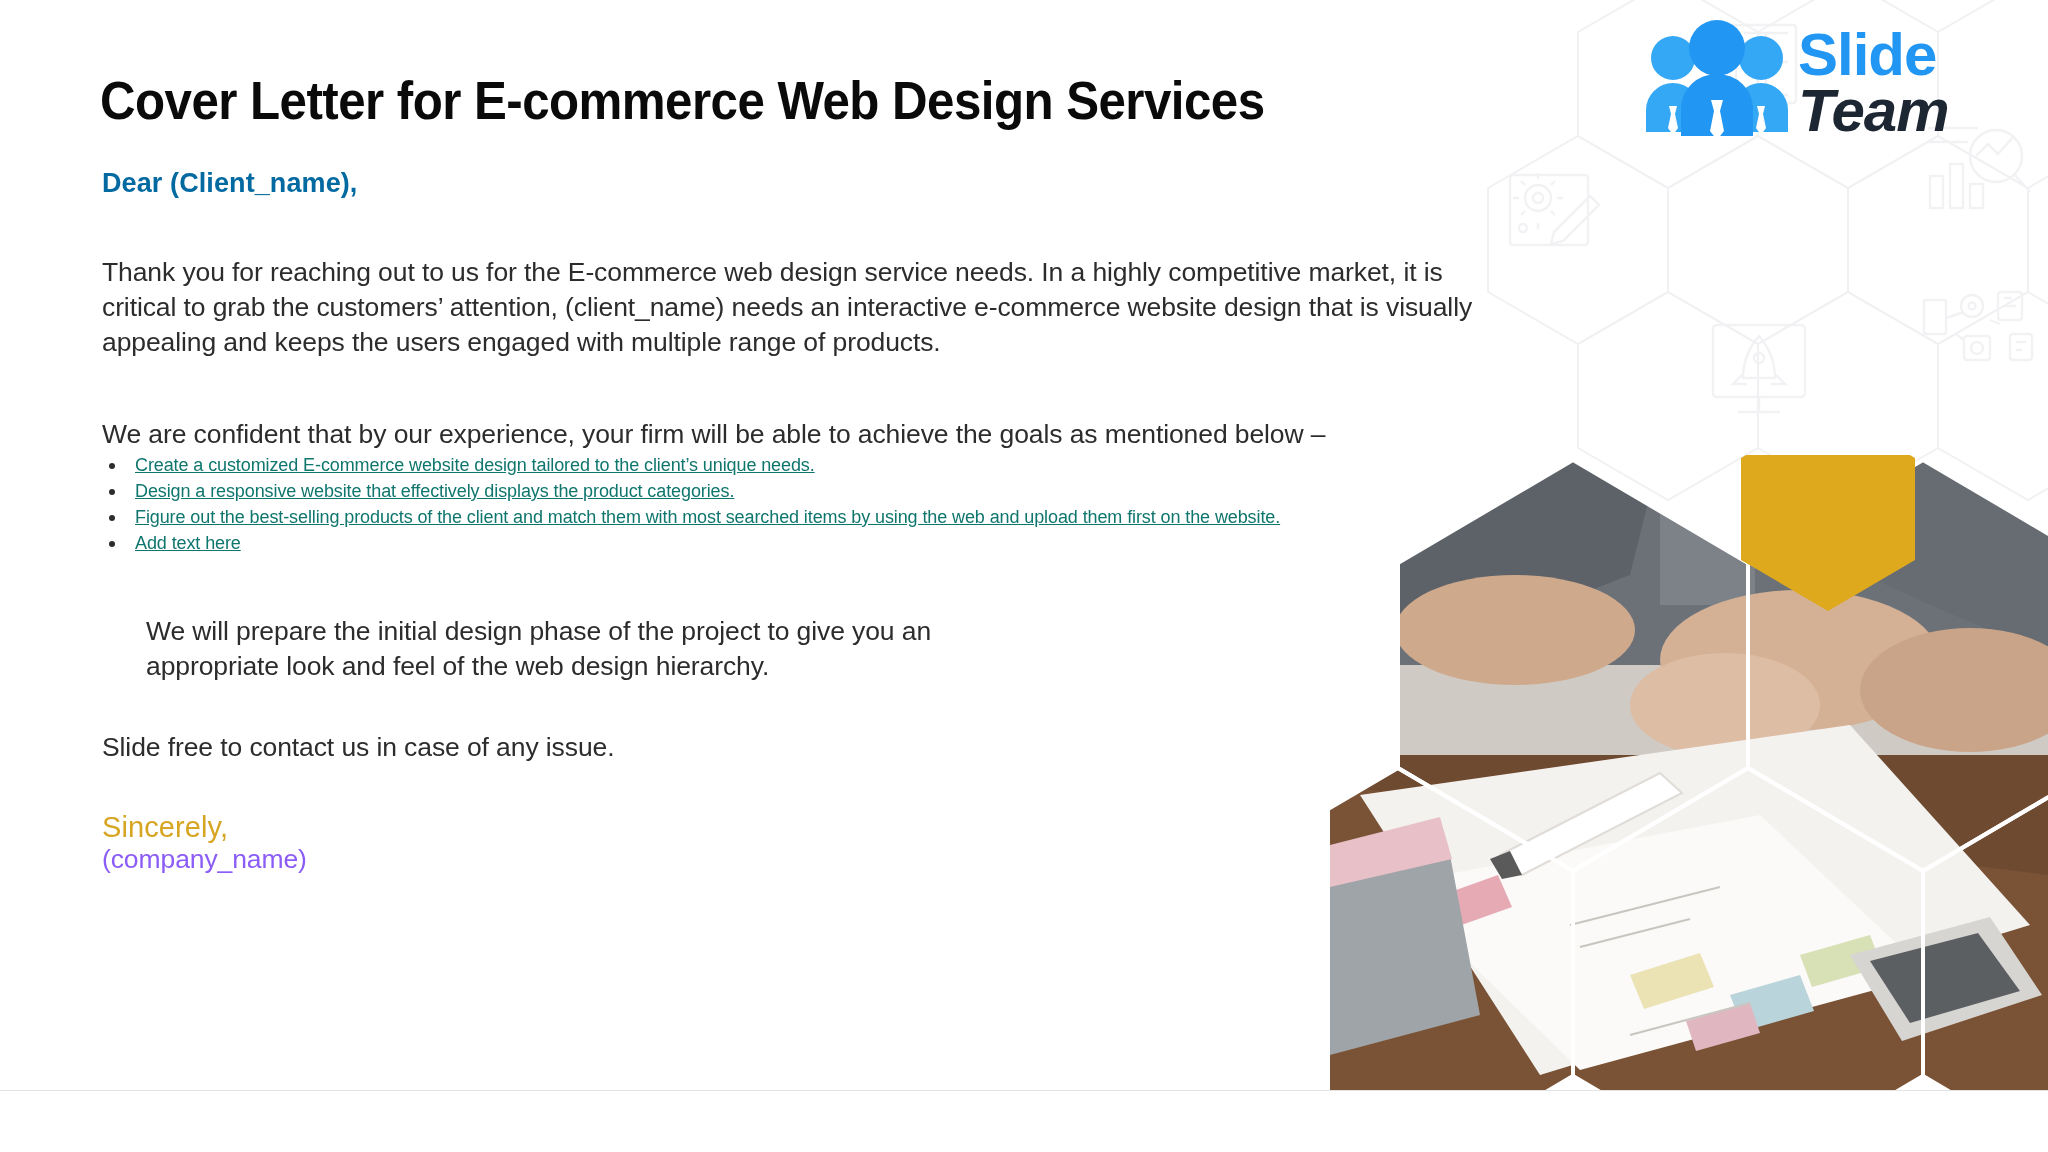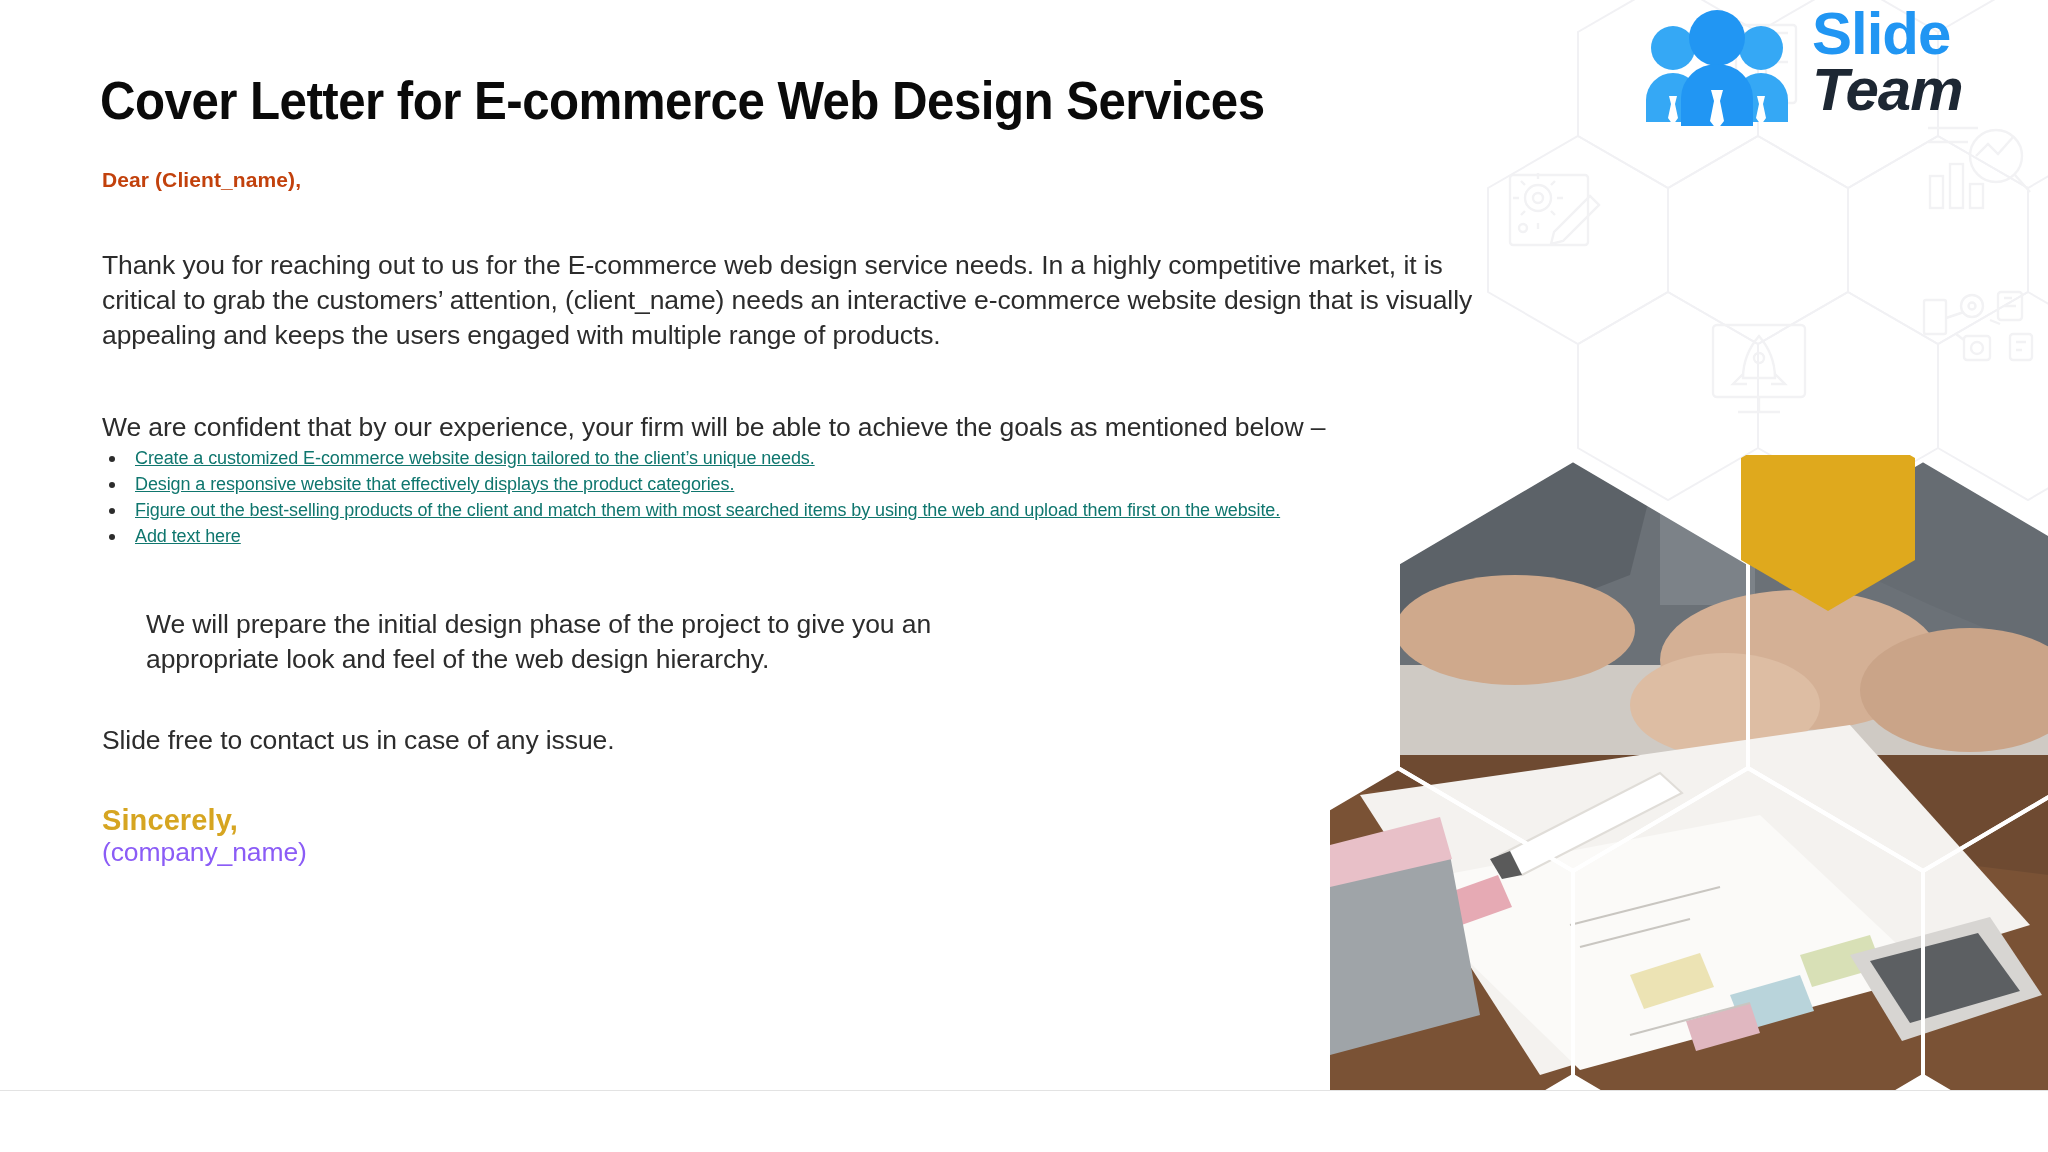--- a/index.html
+++ b/index.html
@@ -8,43 +8,43 @@
   #slide{position:relative;width:2048px;height:1152px;background:#ffffff;overflow:hidden;}
 
   
   .hex-field{position:absolute;top:-30px;right:-40px;width:720px;height:560px;z-index:1;pointer-events:none;}
 
   
   .collage{position:absolute;left:1330px;top:455px;width:718px;height:635px;z-index:2;overflow:hidden;}
   .collage svg{display:block;}
 
   
-  .logo{position:absolute;right:16px;top:4px;width:390px;height:135px;z-index:6;display:flex;align-items:flex-start;gap:20px;}
+  .logo{position:absolute;right:16px;top:4px;width:390px;height:135px;z-index:6;display:flex;align-items:flex-end;gap:6px;}
   .logo-mark{width:150px;height:125px;flex:0 0 auto;}
   .logo-words{display:flex;flex-direction:column;line-height:0.93;padding-top:2px;}
   .logo-slide{font-size:60px;font-weight:bold;color:#2196F3;letter-spacing:-1px;}
   .logo-team{font-size:60px;font-weight:bold;color:#1D2733;letter-spacing:-1px;font-style:italic;}
 
   
   .title{position:absolute;left:100px;top:34px;z-index:5;font-size:53px;font-weight:bold;color:#0a0a0a;
          letter-spacing:-0.6px;white-space:nowrap;transform:scaleX(0.93);transform-origin:left center;}
 
   
   .body-wrap{position:absolute;left:102px;top:168px;width:1420px;z-index:5;}
-  .salutation{font-size:21px;font-weight:bold;color:#c2410c;letter-spacing:0.1px;margin:0 0 0 0;}
+  .salutation{font-size:27px;font-weight:bold;color:#0369a1;letter-spacing:0.1px;margin:0 0 0 0;}
   .para{font-size:26.5px;color:#2c2c2c;line-height:1.33;margin:0;letter-spacing:-0.1px;}
   .gap-lg{height:56px;}
   .gap-md{height:46px;}
 
   ul.bullets{list-style:none;margin:2px 0 0 0;padding:0;}
   ul.bullets li{position:relative;padding-left:33px;font-size:18px;color:#0f766e;line-height:1.33;
                 letter-spacing:-0.1px;margin:0 0 2px 0;text-decoration:underline;}
   ul.bullets li .dot{position:absolute;left:7px;top:0.52em;width:6px;height:6px;border-radius:50%;background:#2c2c2c;}
 
-  .closing{font-size:29px;font-weight:bold;color:#D6A521;letter-spacing:0.1px;margin:0;}
+  .closing{font-size:29px;font-weight:normal;color:#D6A521;letter-spacing:0.1px;margin:0;}
   .company{font-size:26.5px;color:#8b5cf6;margin:0;letter-spacing:-0.1px;}
 
   
   .divider{position:absolute;left:0;top:1090px;width:2048px;height:1px;background:#e3e3e3;z-index:7;}
   .below-strip{position:absolute;left:0;top:1091px;width:2048px;height:61px;background:#ffffff;z-index:7;}
 </style>
 </head>
 <body>
 
 <div id="slide">

